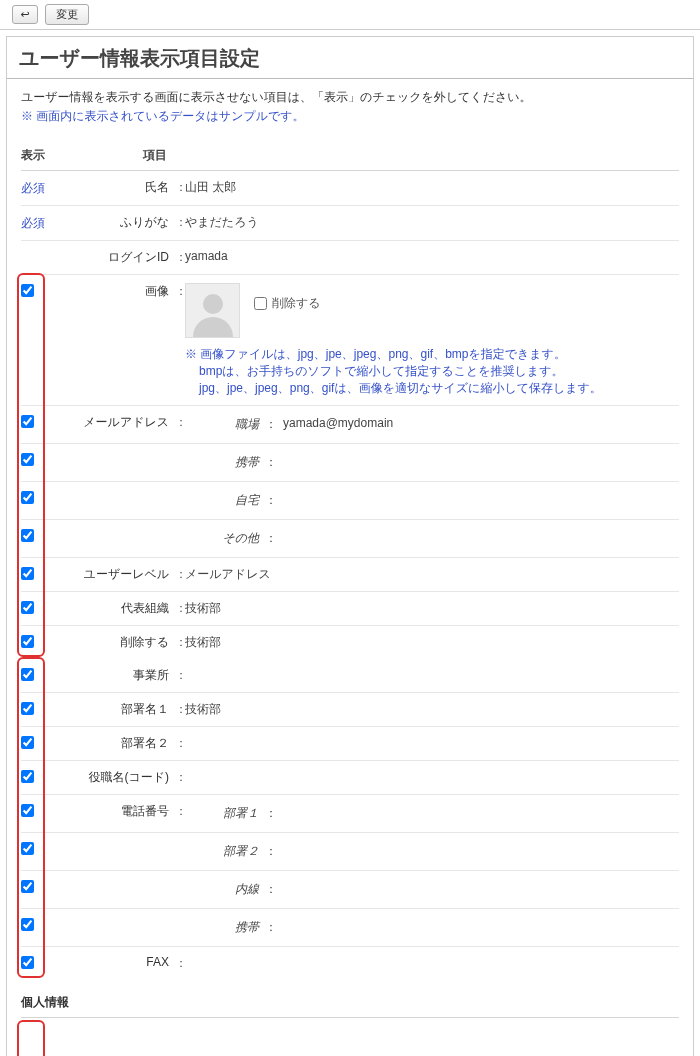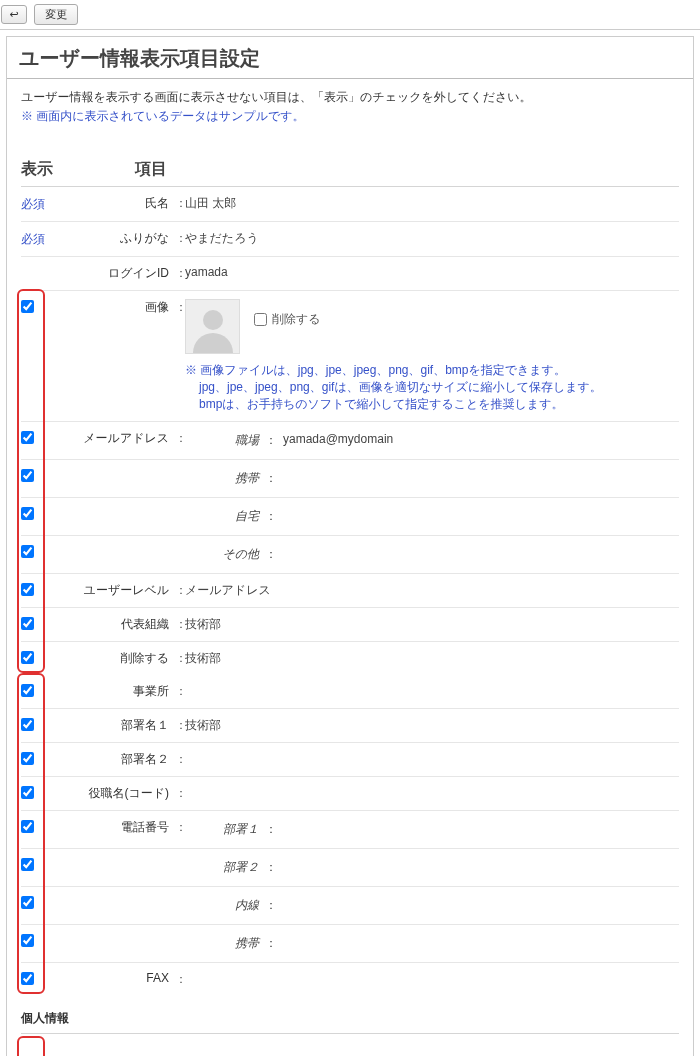--- a/index.html
+++ b/index.html
@@ -4,21 +4,21 @@
 <style>
   * { box-sizing: border-box; }
   body {
     margin: 0;
     font-family: "Hiragino Kaku Gothic Pro", Meiryo, sans-serif;
     font-size: 12px;
     color: #333;
     background: #fff;
   }
   .topbar, .bottombar {
-    padding: 4px 1px;
+    padding: 4px 12px;
     border-bottom: 1px solid #ccc;
   }
   .btn {
     display: inline-block;
     min-width: 26px;
     padding: 2px 10px;
     font-size: 11px;
     border: 1px solid #aaa;
     background: linear-gradient(#fdfdfd,#e8e8e8);
     border-radius: 3px;
@@ -37,27 +37,27 @@
     font-size: 20px;
     font-weight: bold;
     color: #444;
     padding: 8px 12px 6px;
     border-bottom: 1px solid #bbb;
   }
   .panel-body { padding: 10px 14px 14px; }
   .notice1 { color: #333; margin-bottom: 2px; font-size: 12px;}
   .note-blue { color: #3551c9; font-size: 12px; }
   .header-row {
-    margin-top: 28px;
+    margin-top: 16px;
     border-bottom: 1px solid #d5d5d5;
     padding: 6px 0;
     display: flex;
     font-weight: bold;
     color: #444;
-    font-size: 16px;
+    font-size: 12px;
   }
   .col-disp { width: 34px; text-align:left; }
   .col-item { width: 120px; text-align:right; padding-right:8px; }
   .row {
     border-bottom: 1px solid #e6e6e6;
     padding: 8px 0;
     display: flex;
     align-items: flex-start;
     min-height: 28px;
   }
@@ -146,22 +146,22 @@
       <div class="colon">：</div>
       <div class="value">
         <div class="del-area">
           <span class="avatar"></span>
           <span class="del-chk">
                   <input type="checkbox" style=""> 
                   <span>削除する</span>
                 </span>
         </div>
         <div class="img-note note-blue">※ 画像ファイルは、jpg、jpe、jpeg、png、gif、bmpを指定できます。</div>
+        <div class="note-blue" style="padding-left:14px">bmpは、お手持ちのソフトで縮小して指定することを推奨します。</div>
         <div class="note-blue" style="padding-left:14px">jpg、jpe、jpeg、png、gifは、画像を適切なサイズに縮小して保存します。</div>
-        <div class="note-blue" style="padding-left:14px">bmpは、お手持ちのソフトで縮小して指定することを推奨します。</div>
       </div>
     </div>
 
     <div class="row">
       <div class="cb"><input type="checkbox" checked="" style=""></div>
       <div class="label">メールアドレス</div>
       <div class="colon">：</div>
       <div class="value sub-row">
               <div class="sublabel">職場</div>
               <div>：</div>

